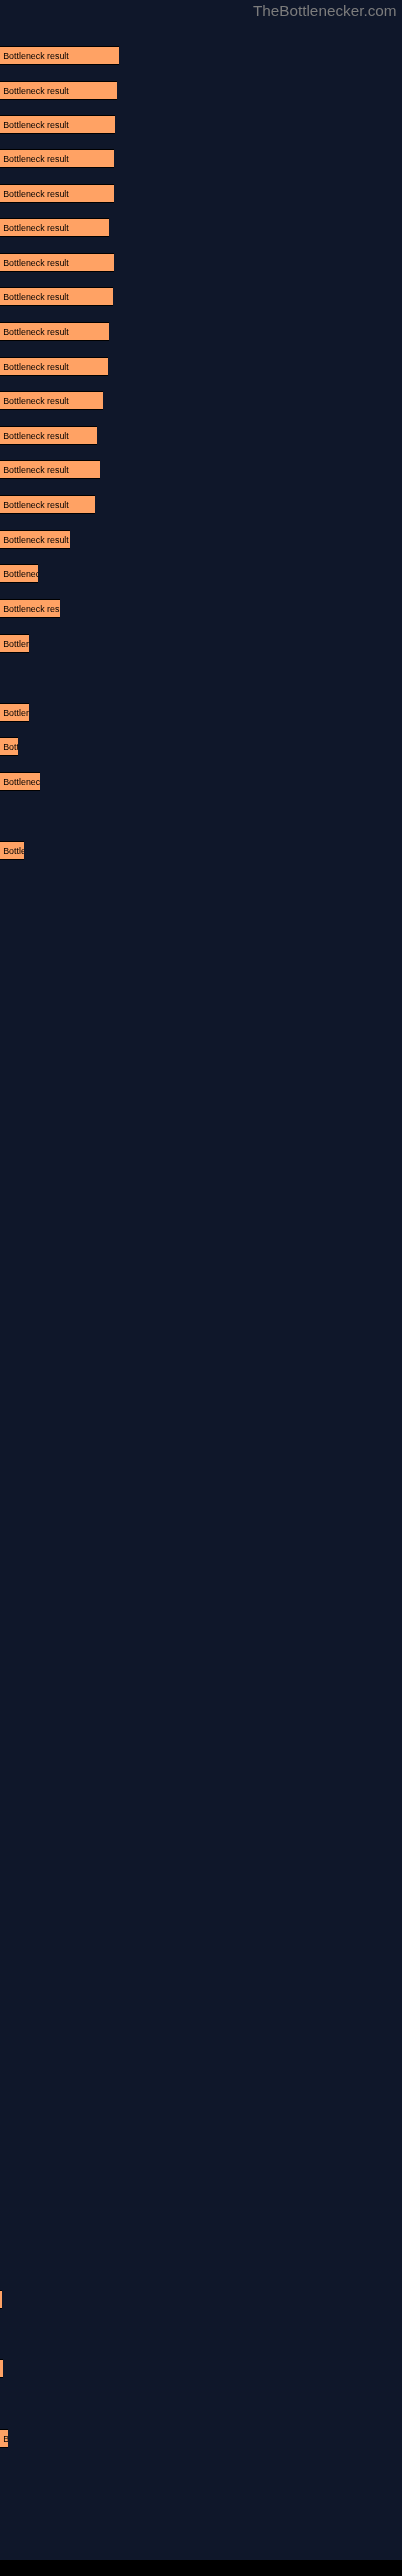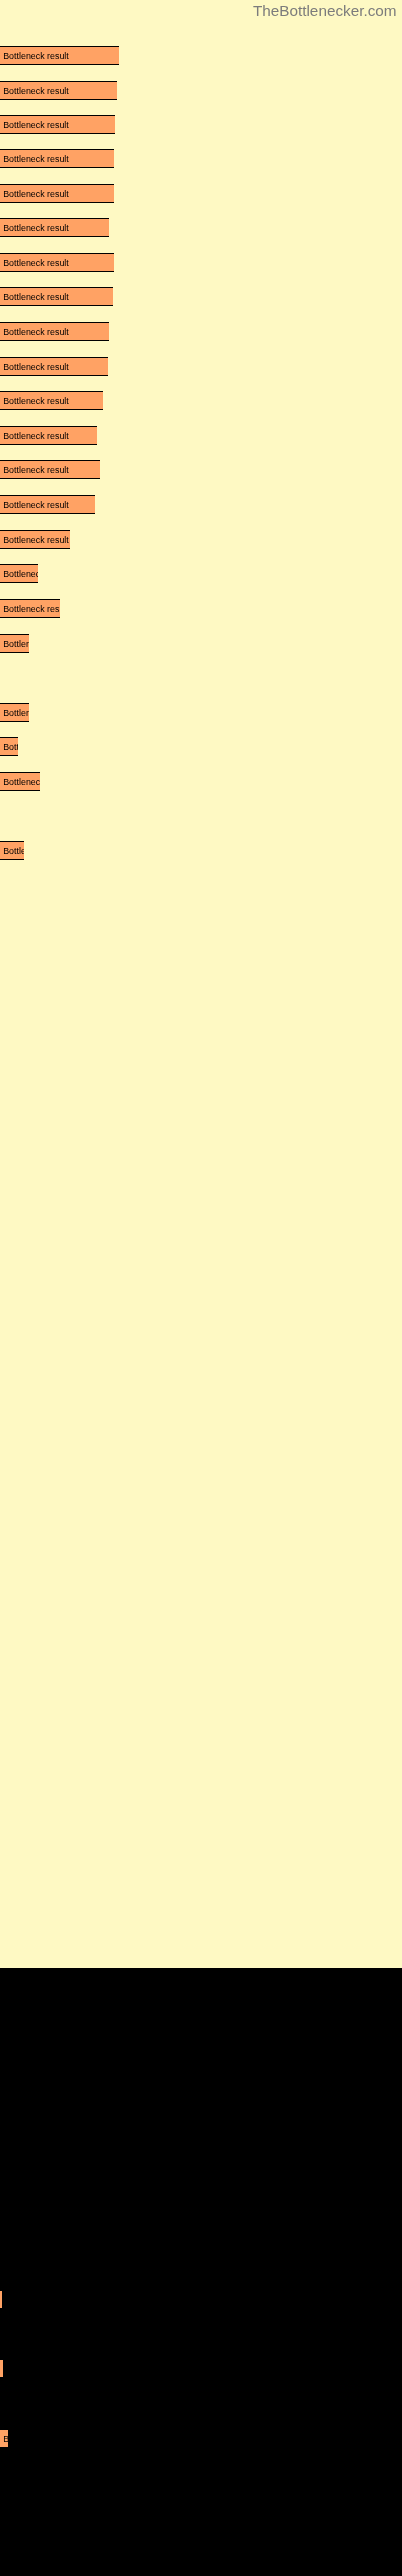--- a/index.html
+++ b/index.html
@@ -12,22 +12,22 @@
   }
 
   body {
     font-family: "Liberation Sans", sans-serif;
     position: relative;
   }
 
   #page {
     position: relative;
     width: 403px;
-    height: 1968px;
-    background: #fef9c3;
+    height: 2560px;
+    background: #0f172a;
   }
 
   
   #site-title {
     position: absolute;
     top: 0px;
     left: 0px;
     width: 403px;
     height: 22.5px;
     line-height: 22.5px;

